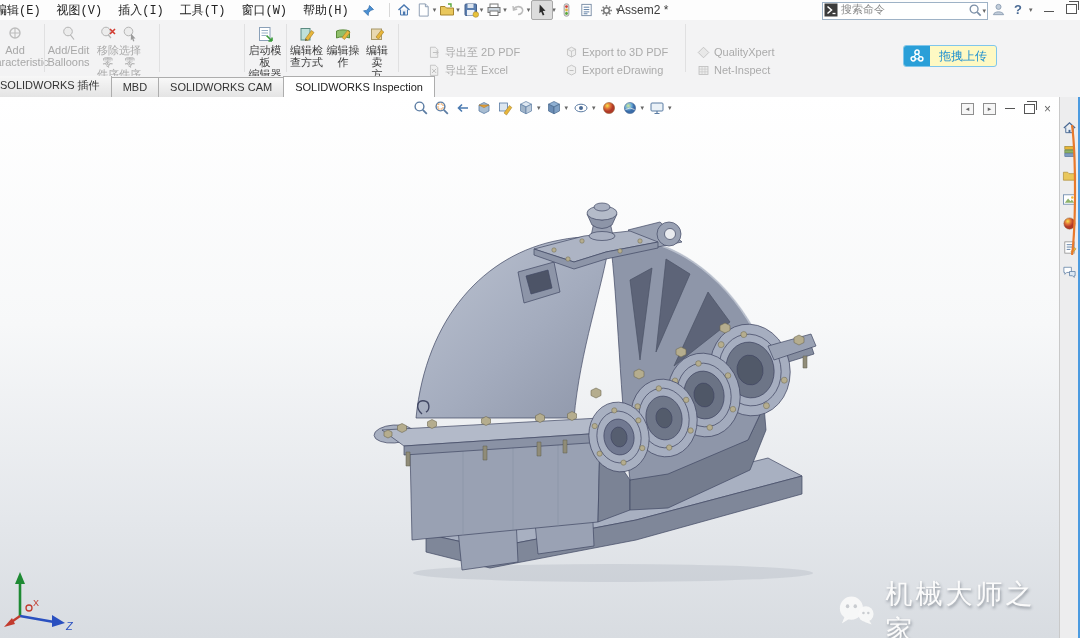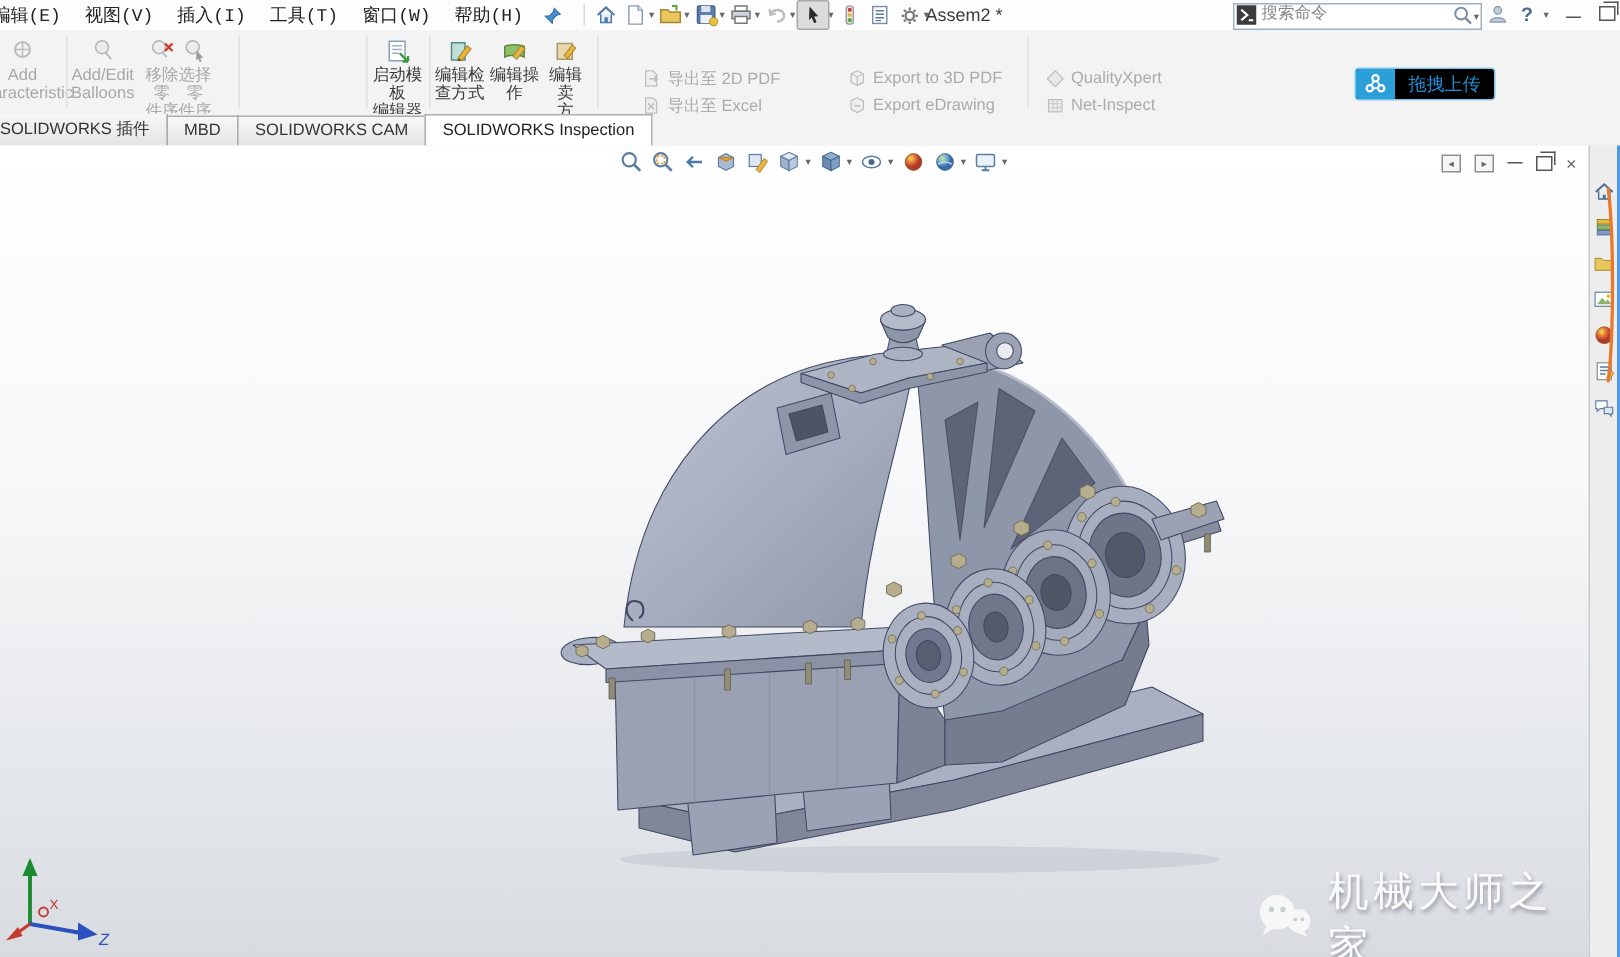--- a/index.html
+++ b/index.html
@@ -30,21 +30,21 @@
 
   
   #ribbon{top:20px;left:0;width:1080px;height:56px;background:#f3f3f4;}
   .rsep{position:absolute;top:4px;width:1px;height:48px;background:#e0e0e1;}
   .rbtn{position:absolute;top:3px;display:flex;flex-direction:column;align-items:center;text-align:center;font-size:11px;line-height:12px;cursor:default;}
   .rbtn .ric{height:20px;display:flex;align-items:flex-end;justify-content:center;margin-bottom:1px;}
   .rbtn.dis{color:#a8a8a8;}
   .rbtn.en{color:#3a3a3a;}
   .xrow{position:absolute;height:14px;display:flex;align-items:center;font-size:11px;color:#ababab;white-space:nowrap;}
   .xrow svg{margin-right:4px;}
-  #upload-btn{position:absolute;left:903px;top:25px;height:20px;display:flex;align-items:stretch;border:1px solid #7fc6ec;border-radius:3px;overflow:hidden;cursor:pointer;background:#000000;}
+  #upload-btn{position:absolute;left:903px;top:25px;height:20px;display:flex;align-items:stretch;border:1px solid #7fc6ec;border-radius:3px;overflow:hidden;cursor:pointer;background:#fef9c3;}
   #upload-ic{width:26px;background:#2a9fd8;display:flex;align-items:center;justify-content:center;}
   #upload-label{display:flex;align-items:center;padding:0 9px;font-size:12px;color:#1d8fd1;}
 
   
   #tabrow{top:76px;left:0;width:1080px;height:21px;background:#f3f3f4;border-bottom:1px solid #e3e3e3;display:flex;align-items:flex-end;overflow:hidden;}
   .tab{font-size:11px;color:#333;padding:3px 11px 4px;border:1px solid #adadad;border-bottom:none;background:linear-gradient(#f8f8f8,#e4e4e4);margin-right:-1px;white-space:nowrap;cursor:pointer;}
   .tab.first{margin-left:-12px;}
   .tab.active{background:#fff;color:#222;position:relative;z-index:2;padding-top:4px;}
 
   

